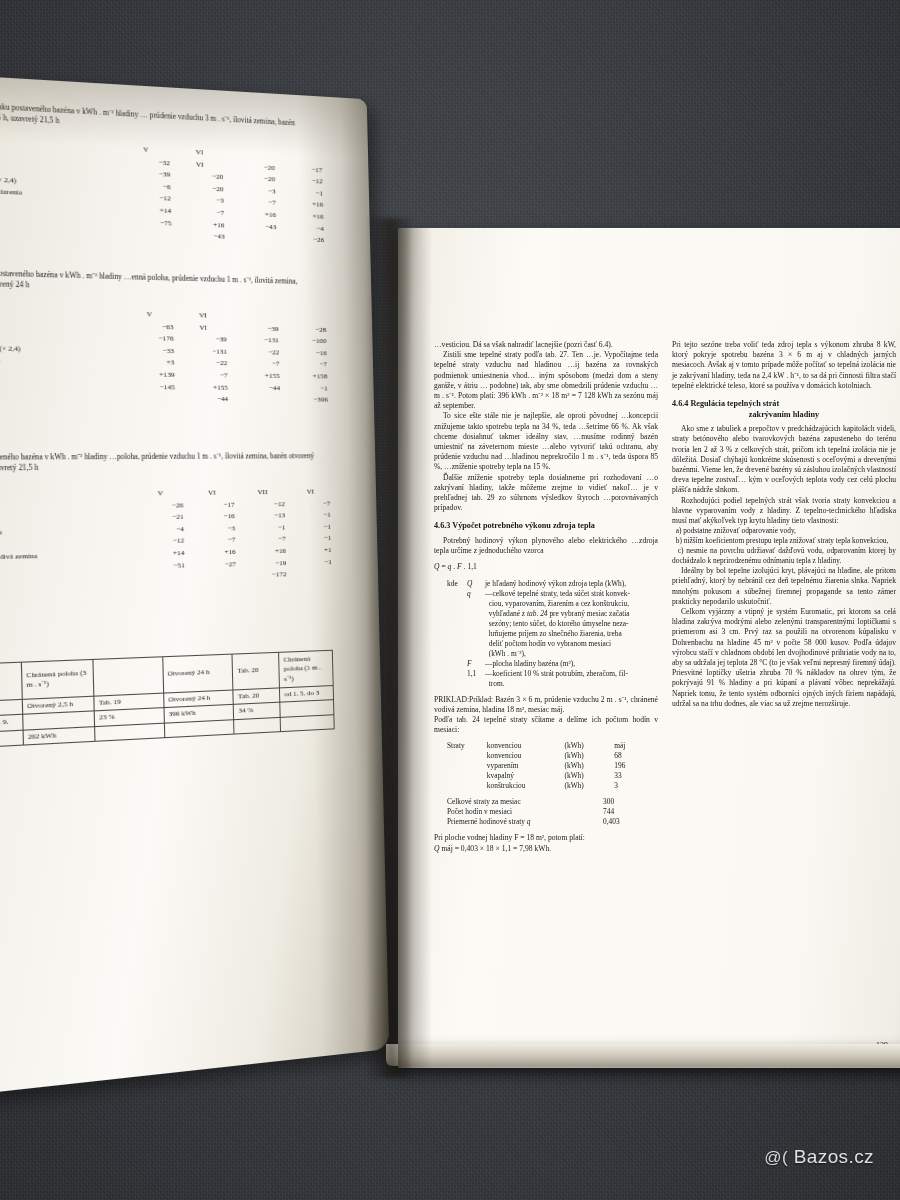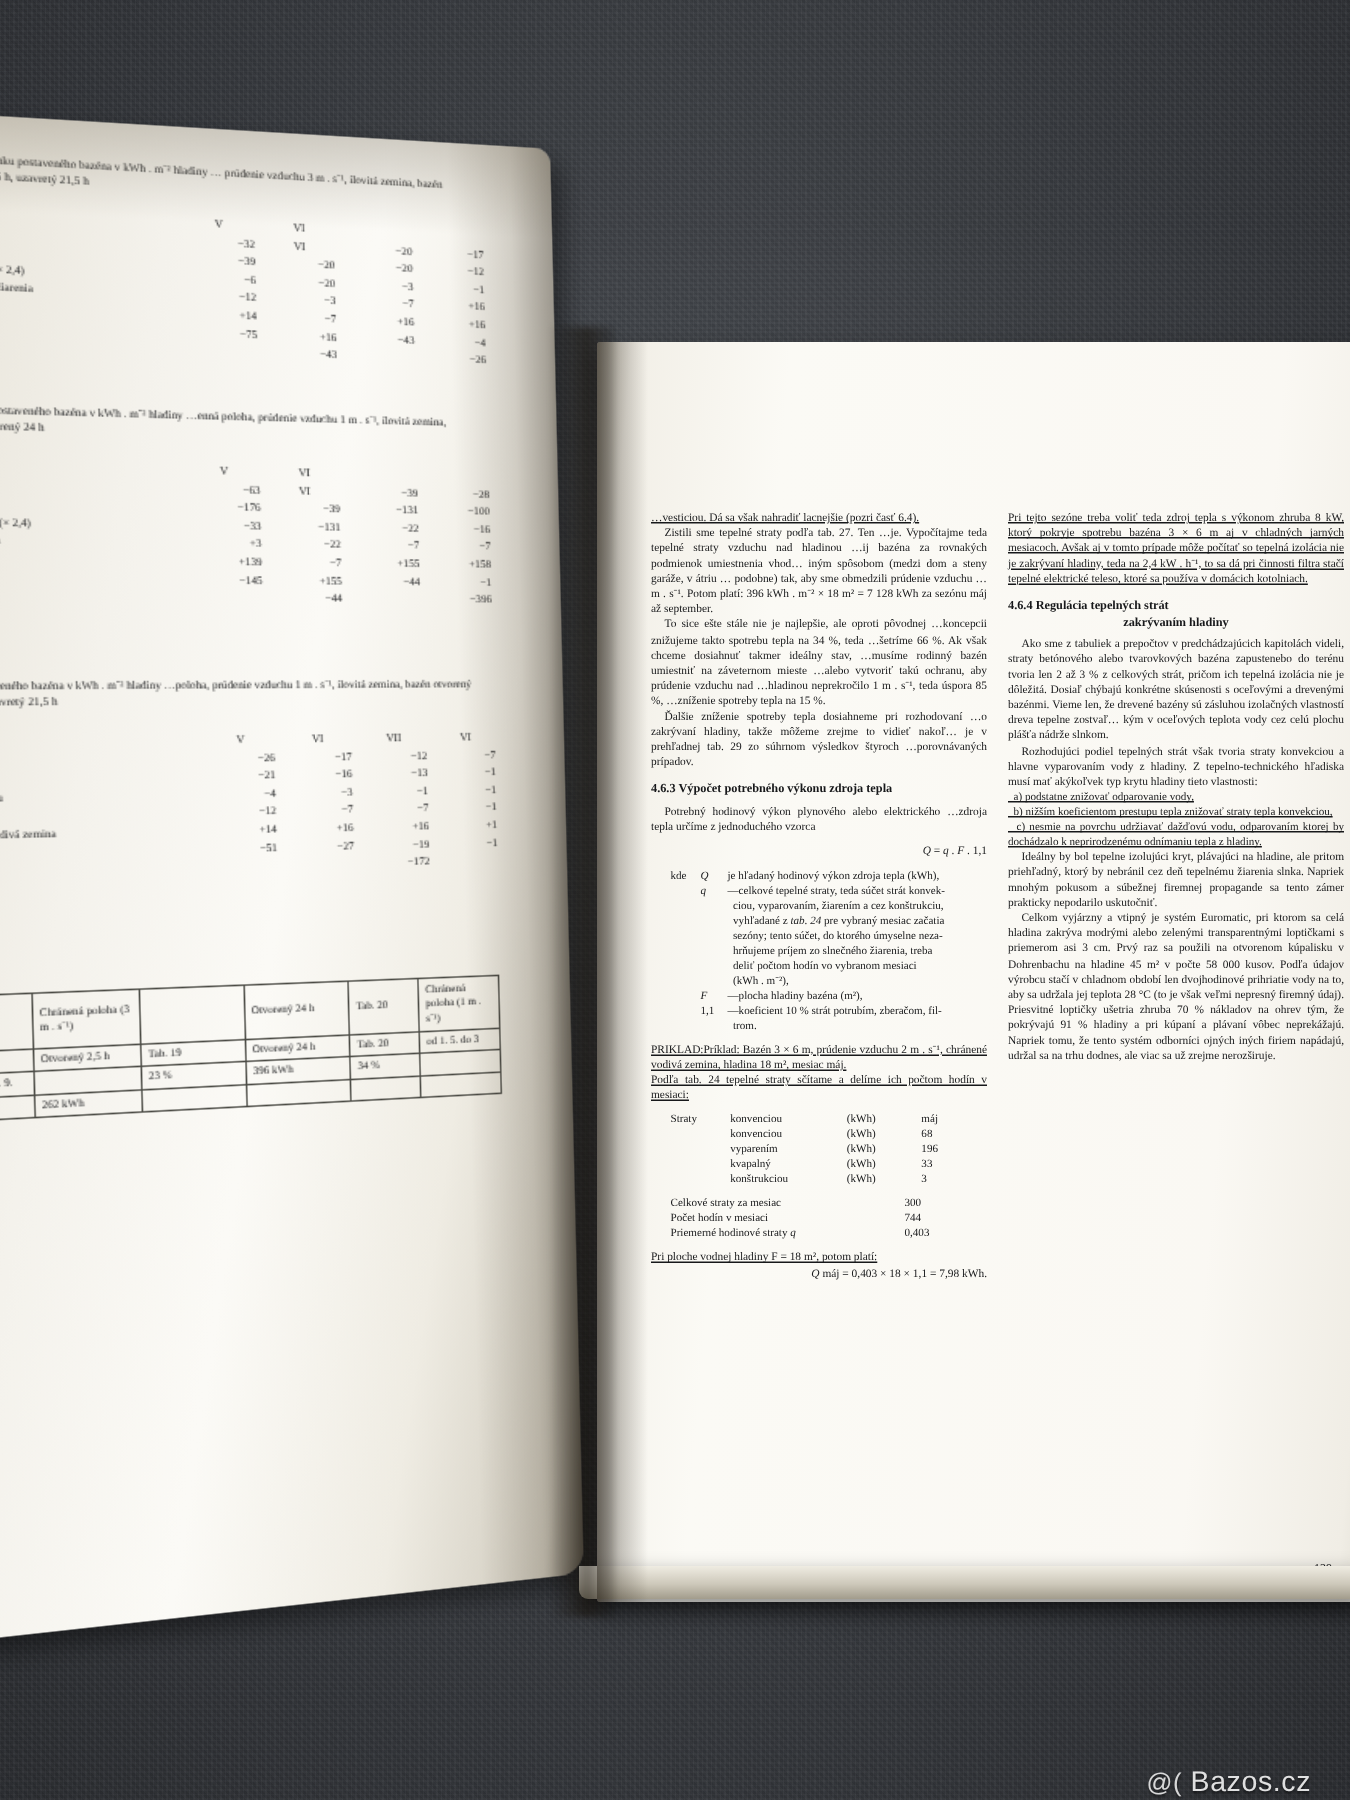--- a/index.html
+++ b/index.html
@@ -143,22 +143,22 @@
 
   .head {
     font-weight: bold;
     font-size: 8.2px;
     line-height: 10.6px;
     margin: 8px 0 4px 0;
     text-align: left;
   }
   .head small { display: block; text-align: center; font-size: 8.2px; }
   p { margin: 0 0 0 0; text-indent: 9px; }
-  p.ni { text-indent: 0; text-decoration: underline; }
-  .center { text-align: right; text-indent: 0; }
+  p.ni { text-indent: 0; }
+  .center { text-align: left; text-indent: 0; }
   .gap { height: 6px; }
 
   .pageno {
     position: absolute;
     right: 26px;
     bottom: 18px;
     font-size: 8px;
     color: #17181a;
   }
 
@@ -203,21 +203,21 @@
     position: absolute;
     border-collapse: collapse;
     font-size: 7px;
   }
   .gtab td { border: .6px solid #4a4a44; padding: 2px 4px; }
 
   
   #watermark {
     position: absolute;
     right: 26px;
-    bottom: 0;
+    bottom: 32px;
     color: rgba(255,255,255,.86);
     font-family: "Liberation Sans", sans-serif;
     font-size: 19px;
     letter-spacing: .4px;
     z-index: 20;
     text-shadow: 0 1px 2px rgba(0,0,0,.6);
   }
   #watermark .at {
     display: inline-block;
     font-size: 17px;

